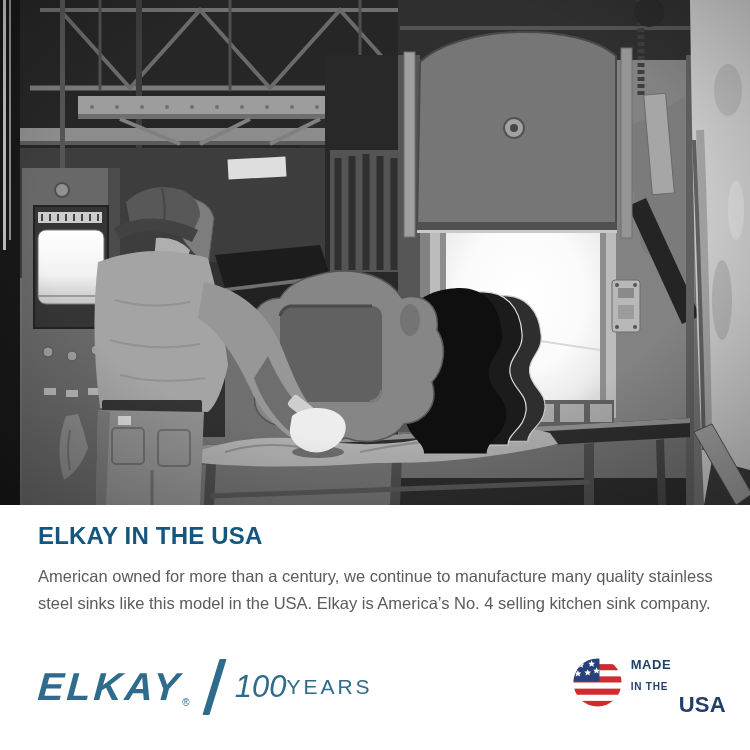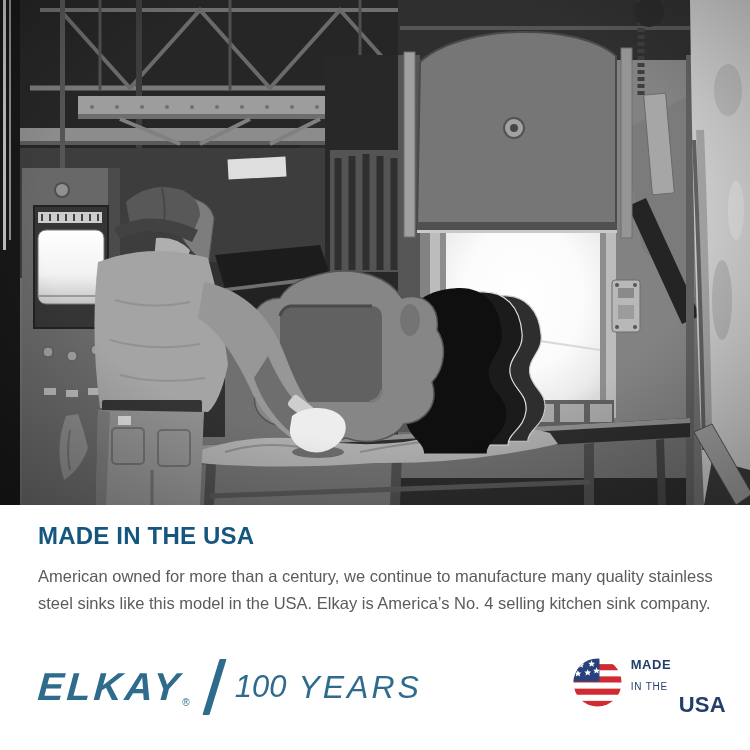--- a/index.html
+++ b/index.html
@@ -34,29 +34,29 @@
   .elkay{
     font-size:39px;font-weight:700;font-style:italic;letter-spacing:3px;
     display:inline-block;transform:skewX(-4deg);
   }
   .reg{font-size:10px;align-self:flex-end;margin:0 0 7px 0;}
   .slash{
     width:7px;height:56px;background:var(--brand-blue);border-radius:1px;
     transform:skewX(-17deg);margin:0 17px 0 21px;
   }
   .num{font-size:31px;font-weight:400;font-style:italic;}
-  .yrs{font-size:32px;font-weight:400;font-style:italic;letter-spacing:3px;margin-left:12px;}
+  .yrs{font-size:21px;font-weight:400;letter-spacing:3px;margin-left:0;}
   .badge{display:flex;align-items:flex-start;gap:9px;}
   .flag{width:49px;height:49px;}
   .fw{fill:#ffffff;}
   .fr{fill:var(--flag-red);}
   .fb{fill:var(--flag-blue);}
   .badge-text{display:flex;flex-direction:column;color:var(--badge-navy);line-height:1;}
   .b1{font-size:13px;font-weight:700;letter-spacing:0.6px;}
-  .b2{font-size:10px;font-weight:400;letter-spacing:0.8px;margin-top:11px;}
+  .b2{font-size:10px;font-weight:700;letter-spacing:0.8px;margin-top:11px;}
   .b3{font-size:22px;font-weight:700;margin-top:2px;letter-spacing:0.3px;margin-left:48px;}
 </style>
 </head>
 <body>
 
 <div class="canvas">
 
   <div class="photo" title="Black-and-white archival photo: a worker in a cap and work clothes wipes a stainless steel sink blank on a table beside an open annealing furnace with its door raised, inside the Elkay factory">
     <svg viewBox="0 0 750 505" preserveAspectRatio="xMidYMid slice">
       <defs>
@@ -261,21 +261,21 @@
         <path d="M70,430 Q66,452 70,470" stroke="#6f6f6f" stroke-width="2" fill="none"></path>
         <ellipse cx="318" cy="452" rx="26" ry="6" fill="#2a2a2a" opacity="0.5"></ellipse>
         <path d="M292,416 C308,404 336,406 344,420 C350,432 340,448 322,452 C304,455 288,442 290,428 Z" fill="#ededed"></path>
       </g>
 
       <rect width="750" height="505" fill="url(#vin)"></rect>
     </svg>
   </div>
 
   <div class="text-block">
-    <h2 class="heading">MADE IN THE USA</h2>
+    <h2 class="heading">ELKAY IN THE USA</h2>
     <p class="body-copy">American owned for more than a century, we continue to manufacture many quality stainless steel sinks like this model in the USA. Elkay is America’s No. 4 selling kitchen sink company.</p>
   </div>
 
   <div class="footer">
     <div class="logo-row">
       <span class="elkay">ELKAY</span>
       <span class="reg">®</span>
       <span class="slash"></span>
       <span class="num">100</span>
       <span class="yrs">YEARS</span>

